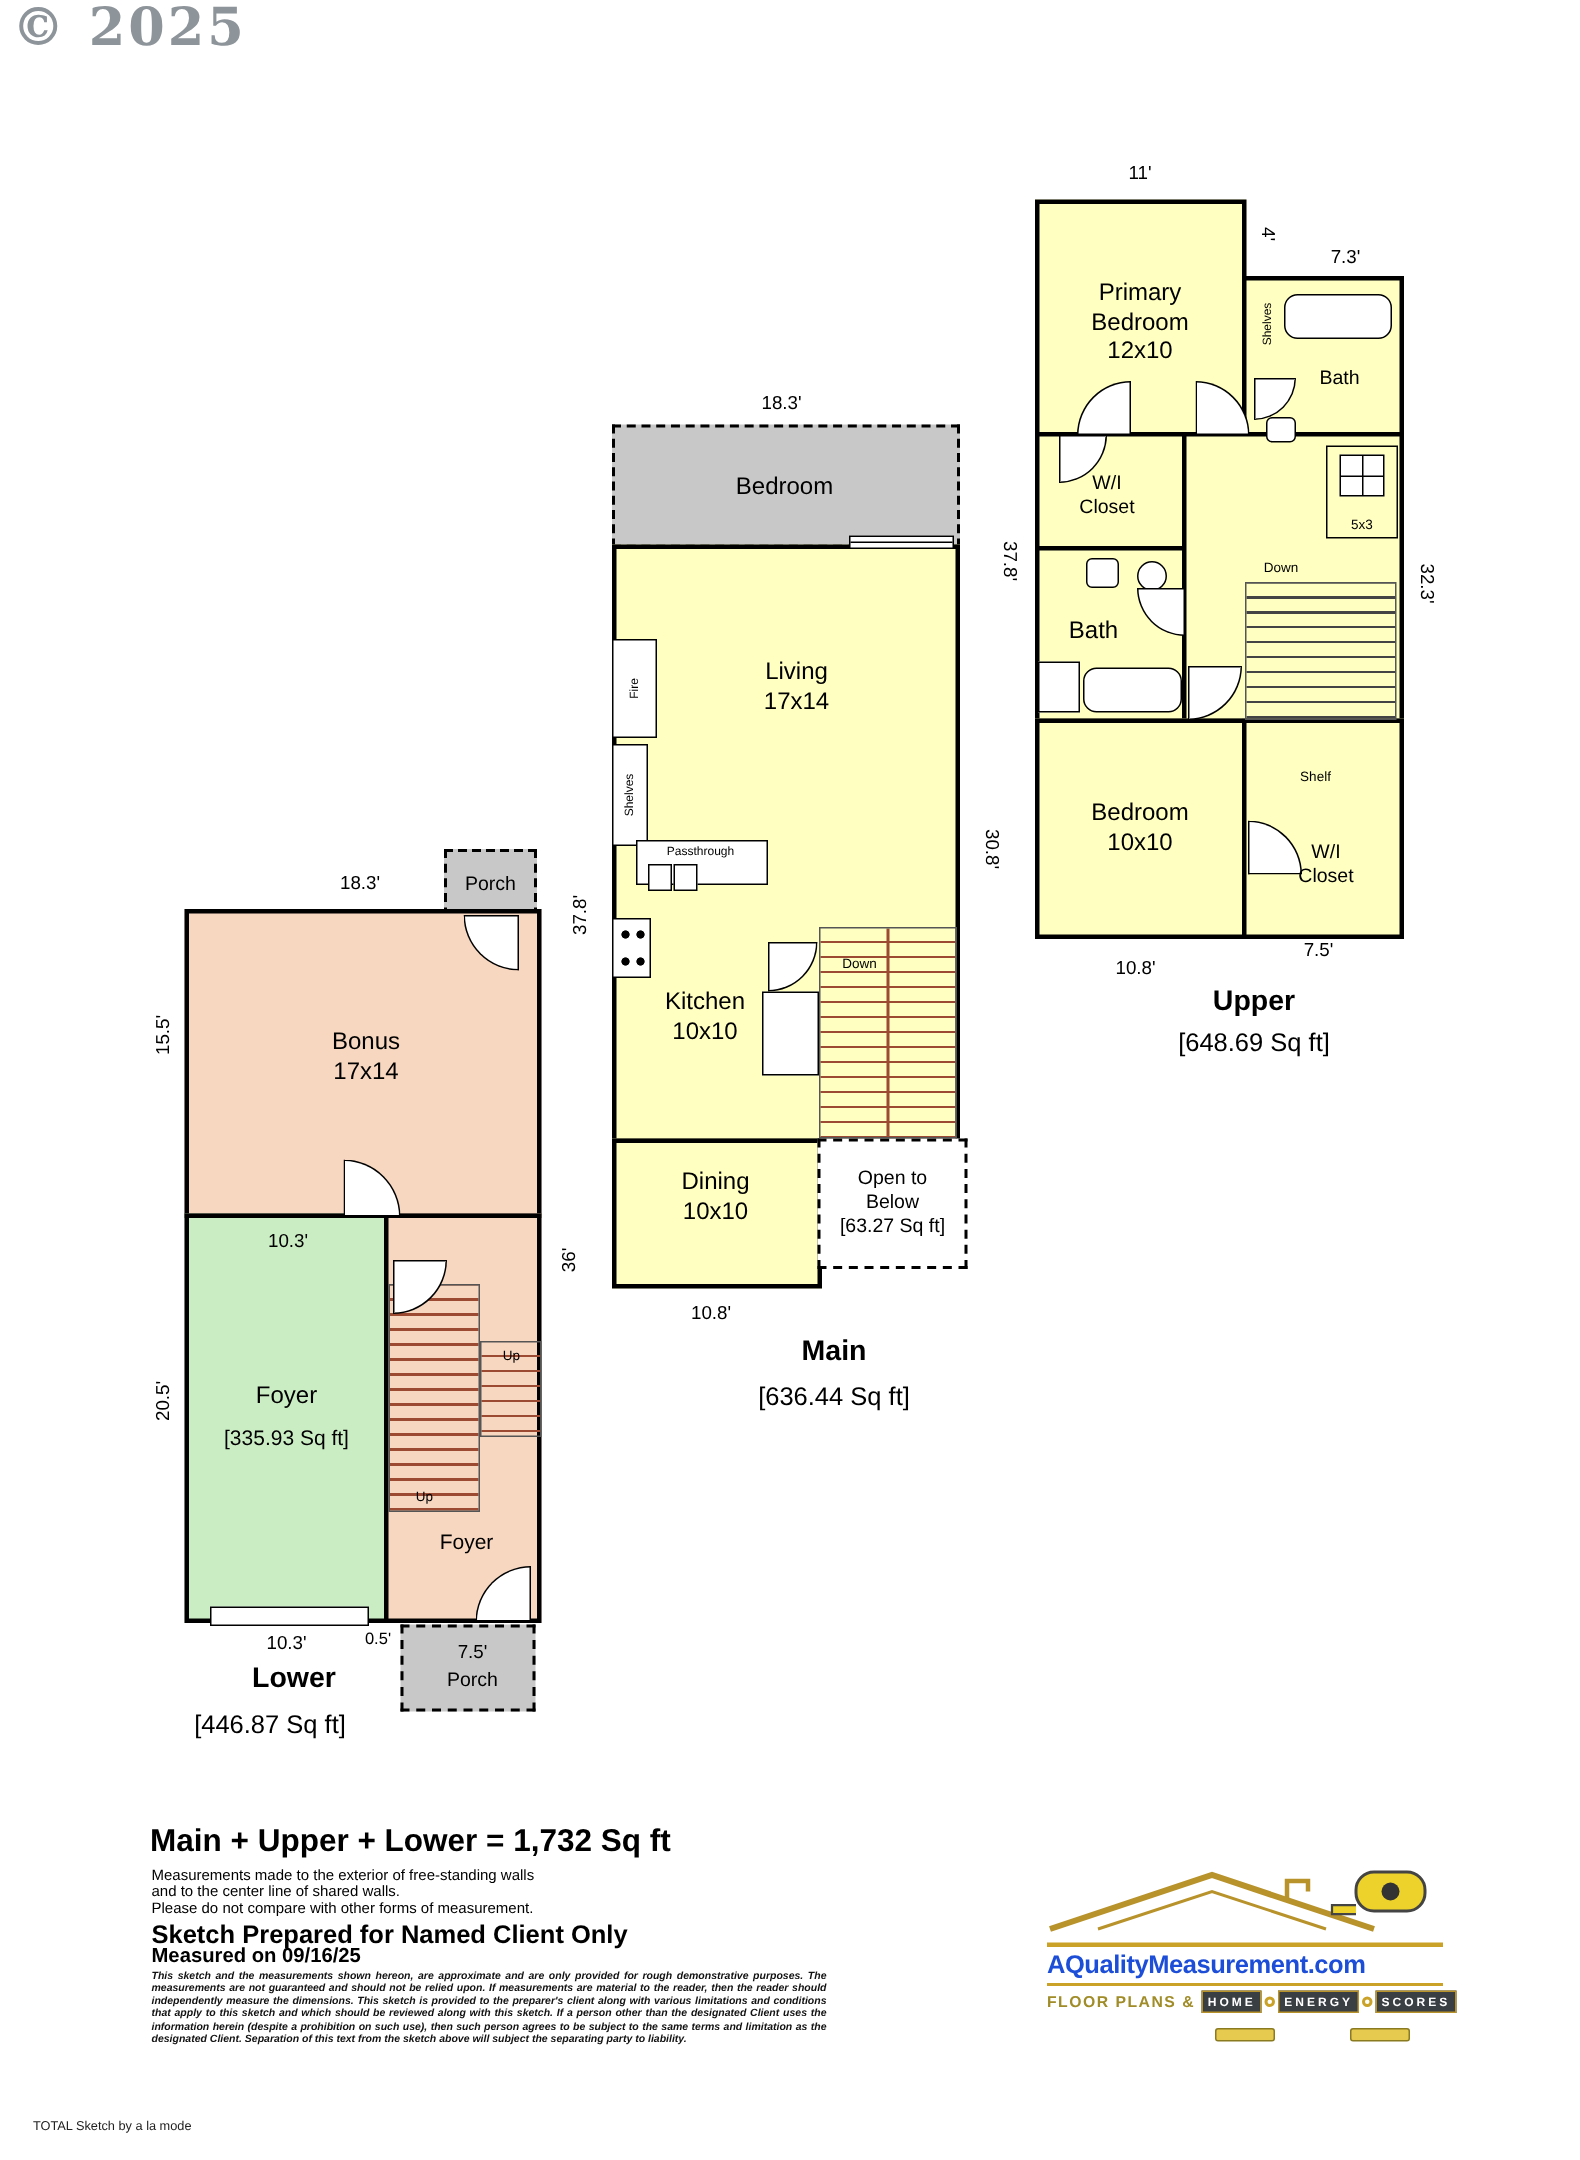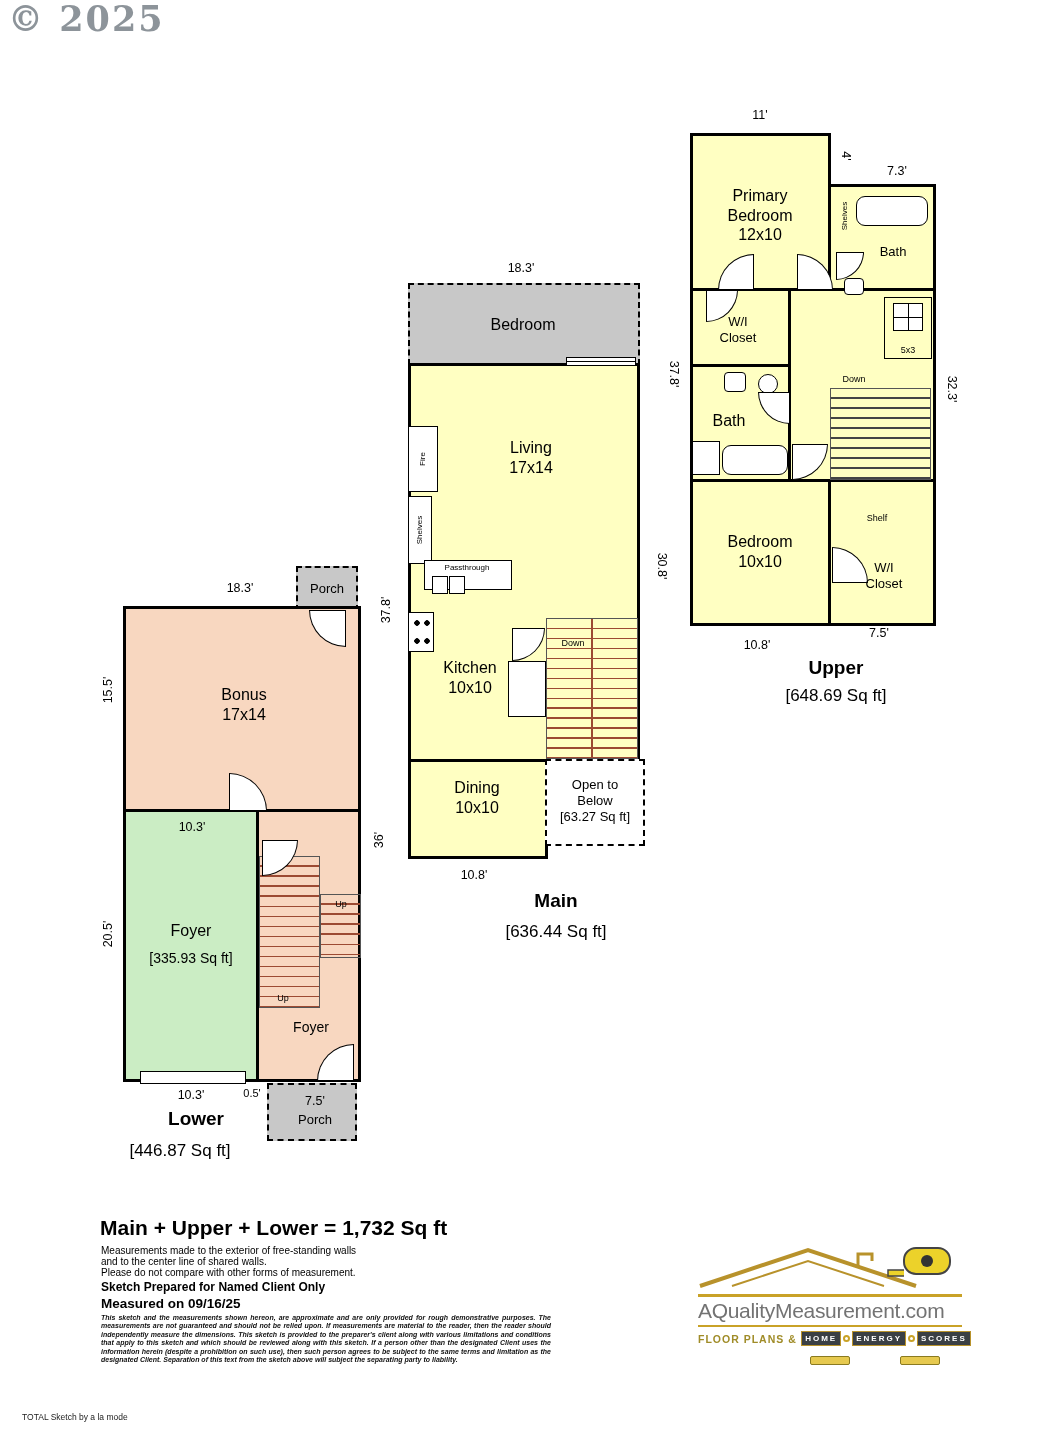--- a/index.html
+++ b/index.html
@@ -175,36 +175,36 @@
 
     <div class="lbl title" style="left:196px;top:1119px">Lower</div>
     <div class="lbl area" style="left:180px;top:1151px">[446.87 Sq ft]</div>
   </div>
 
   <div>
     <div class="txt" style="left:100px;top:1216px;font-size:21px;font-weight:bold">Main + Upper + Lower = 1,732 Sq ft</div>
     <div class="txt" style="left:101px;top:1245px;font-size:10px">Measurements made to the exterior of free-standing walls</div>
     <div class="txt" style="left:101px;top:1256px;font-size:10px">and to the center line of shared walls.</div>
     <div class="txt" style="left:101px;top:1267px;font-size:10px">Please do not compare with other forms of measurement.</div>
-    <div class="txt" style="left:101px;top:1280px;font-size:12px;font-weight:bold">Sketch Prepared for Named Client Only</div>
+    <div class="txt" style="left:101px;top:1280px;font-size:17px;font-weight:bold">Sketch Prepared for Named Client Only</div>
     <div class="txt" style="left:101px;top:1296px;font-size:13.5px;font-weight:bold">Measured on 09/16/25</div>
     <div class="txt" style="left:101px;top:1314px;width:450px;font-size:7px;font-weight:bold;font-style:italic;line-height:1.2;color:#111;text-align:justify">This sketch and the measurements shown hereon, are approximate and are only provided for rough demonstrative purposes. The measurements are not guaranteed and should not be relied upon. If measurements are material to the reader, then the reader should independently measure the dimensions. This sketch is provided to the preparer's client along with various limitations and conditions that apply to this sketch and which should be reviewed along with this sketch. If a person other than the designated Client uses the information herein (despite a prohibition on such use), then such person agrees to be subject to the same terms and limitation as the designated Client. Separation of this text from the sketch above will subject the separating party to liability.</div>
   </div>
 
   <div class="txt" style="left:698px;top:1240px;width:264px">
     <svg width="258" height="48" viewBox="0 0 258 48">
       <path d="M2 46 L110 10 L218 46" fill="none" stroke="#b8922b" stroke-width="4"></path>
       <path d="M34 46 L110 21 L186 46" fill="none" stroke="#b8922b" stroke-width="2"></path>
       <path d="M160 26 v-12 h14 v7" fill="none" stroke="#b8922b" stroke-width="3"></path>
       <rect x="206" y="8" width="46" height="26" rx="12" fill="#ecd22a" stroke="#444" stroke-width="2"></rect>
       <circle cx="229" cy="21" r="6" fill="#333"></circle>
       <path d="M206 30 h-16 v6 h16" fill="#ecd22a" stroke="#444" stroke-width="1.5"></path>
     </svg>
     <div class="gold-rule"></div>
-    <div style="font-size:21px;font-weight:normal;color:#737373;letter-spacing:-0.3px">AQualityMeasurement.com</div>
+    <div style="font-size:17px;font-weight:bold;color:#1d4ed8;letter-spacing:-0.3px">AQualityMeasurement.com</div>
     <div class="gold-rule"></div>
     <div style="margin-top:2px;white-space:nowrap">
       <span style="color:#a08c28;font-weight:bold;font-size:10.5px;letter-spacing:1px;vertical-align:middle">FLOOR PLANS &amp;</span>
       <span class="badge">HOME</span><span class="ring"></span><span class="badge">ENERGY</span><span class="ring"></span><span class="badge">SCORES</span>
     </div>
     <div style="margin-left:112px;margin-top:4px">
       <span class="tag"></span>
       <span class="tag" style="margin-left:46px"></span>
     </div>
   </div>

